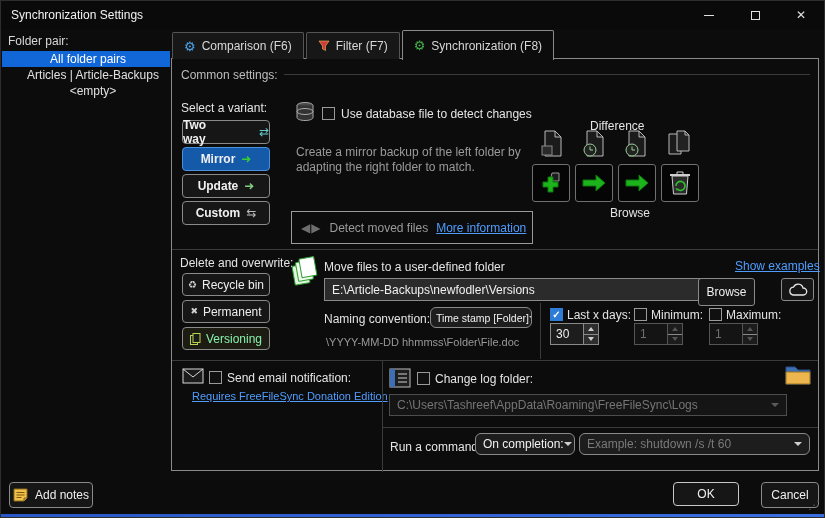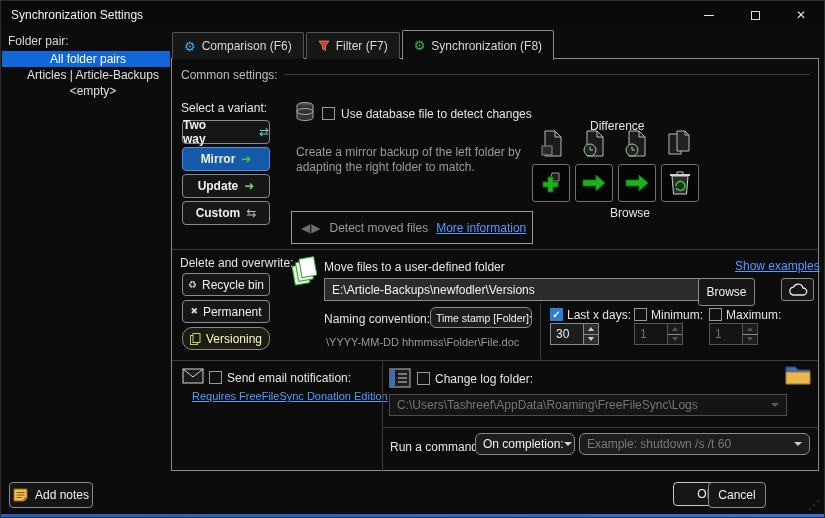--- a/index.html
+++ b/index.html
@@ -74,21 +74,21 @@
                 display:flex; align-items:center; gap:8px; padding:0 9px; }
   .detect-arrows { color:#6e6e6e; font-size:12px; letter-spacing:1px; }
   .detect-text { color:#9a9a9a; white-space:nowrap; }
   .detect-link { color:#4f9dff; text-decoration:underline; white-space:nowrap; cursor:pointer; }
 
   #sep1 { left:0; top:190px; width:646px; }
   #delete-label { left:8px; top:197px; }
   .dbtn { position:absolute; left:10px; width:88px; height:23px; border:1px solid #8a8a8a; border-radius:4px;
           background:#161616; color:#ededed; display:flex; align-items:center; justify-content:center; gap:5px; cursor:pointer; }
   #d-recycle { top:214px; } #d-perm { top:241px; }
-  #d-vers { top:268px; color:#fef9c3; background:#1c1c12;border-radius:10px; }
+  #d-vers { top:268px; color:#86efac; background:#1c1c12; }
   .d-ic { font-size:10px; color:#cfcfcf; line-height:1; }
 
   #move-icon { position:absolute; left:119px; top:197px; }
   #move-label { left:152px; top:201px; }
   #show-examples { left:563px; top:200px; }
 
   .combo { position:absolute; display:flex; align-items:center; padding:0 7px; background:#2b2b2b;
            border:1px solid #8a8a8a; color:#f0f0f0; white-space:nowrap; overflow:hidden; cursor:pointer; }
   .dd-arr { width:0; height:0; border-left:4px solid transparent; border-right:4px solid transparent;
             border-top:4px solid #cfcfcf; margin-left:auto; flex:none; }
@@ -148,21 +148,21 @@
   #sep3 { left:210px; top:368px; width:436px; }
   #runcmd-label { left:218px; top:381px; }
   #when-dd { left:303px; top:374px; width:100px; height:22px; }
   #cmd-combo { left:407px; top:374px; width:231px; height:22px; }
 
   
   .fbtn { position:absolute; display:flex; align-items:center; justify-content:center; gap:6px;
           background:#161616; border:1px solid #8a8a8a; border-radius:4px; color:#f0f0f0; cursor:pointer; }
   #add-notes-btn { left:8px; top:481px; width:84px; height:26px; }
   #ok-btn { left:672px; top:481px; width:66px; height:24px; border-color:#c8c8c8; }
-  #cancel-btn { left:707px; top:481px; width:58px; height:26px; }
+  #cancel-btn { left:760px; top:481px; width:58px; height:26px; }
   #grip { position:absolute; right:4px; bottom:5px; color:#555; font-size:12px; cursor:nwse-resize; }
   .bottom-accent { position:absolute; left:0; right:0; bottom:0; height:3px;
                    background:linear-gradient(90deg,#2a57c8,#3a6fe0); }
 </style>
 </head>
 <body>
 
 <div class="window">
 
   <div class="titlebar">

